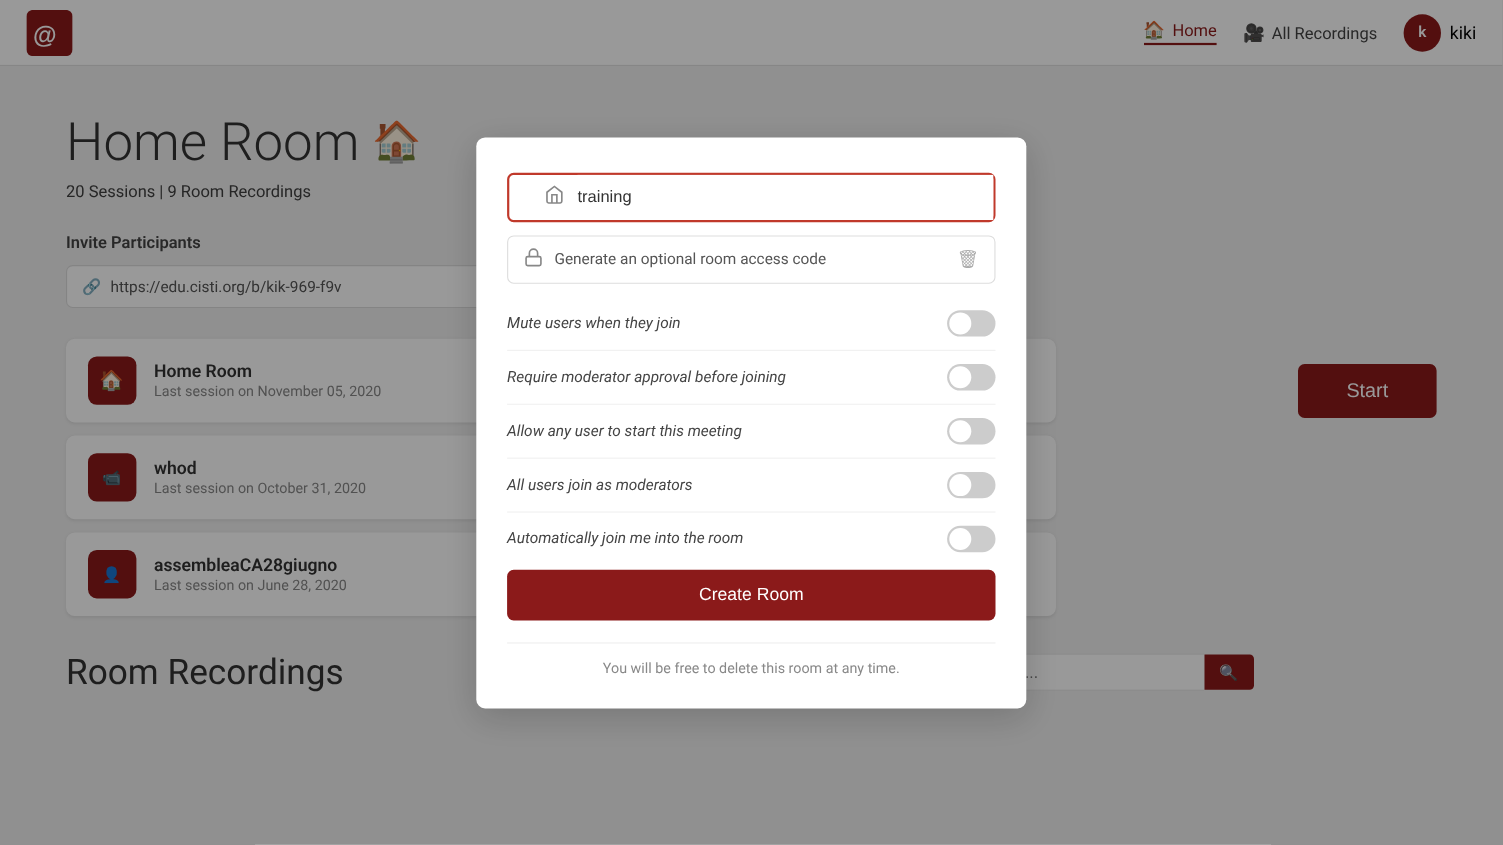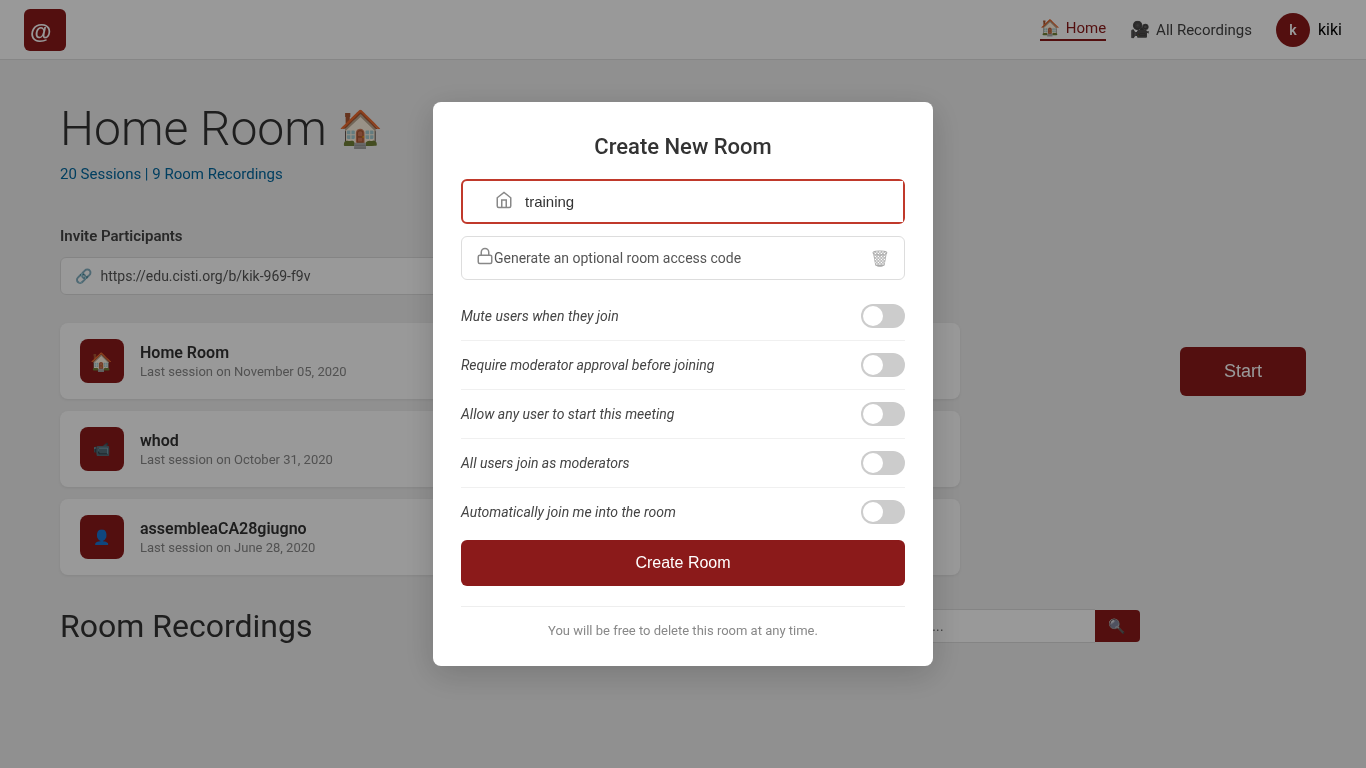--- a/index.html
+++ b/index.html
@@ -86,22 +86,22 @@
       align-items: center;
       gap: 12px;
       margin-bottom: 8px;
     }
     .page-title .home-icon {
       color: #8b1a1a;
       font-size: 36px;
     }
     .page-subtitle {
       font-size: 15px;
-      color: #0369a1;
-      margin-bottom: 44px;
+      color: #404040;
+      margin-bottom: 28px;
     }
     .section-label {
       font-size: 15px;
       font-weight: 600;
       color: #444;
       margin-bottom: 12px;
     }
     .invite-link-box {
       display: flex;
       align-items: center;
@@ -261,20 +261,21 @@
       padding: 12px 0;
       color: #333;
     }
     .access-code-row {
       display: flex;
       align-items: center;
       border: 1px solid #ddd;
       border-radius: 6px;
       padding: 10px 14px;
       margin-bottom: 12px;
+      gap: 10px;
       cursor: pointer;
     }
     .access-code-icon {
       color: #888;
       font-size: 16px;
     }
     .access-code-label {
       flex: 1;
       font-size: 14px;
       color: #555;
@@ -430,21 +431,20 @@
     </div>
 
     <div style="padding-top:120px;">
       <button class="start-button">Start</button>
     </div>
   </div>
 </div>
 
 <div class="overlay">
   <div class="modal">
-    <h2 class="modal-title">Create New Room</h2>
 
     
     <div class="modal-input-group">
       <span class="modal-input-icon">
         <svg width="18" height="18" viewBox="0 0 24 24" fill="none" stroke="#888" stroke-width="2">
           <path d="M3 9l9-7 9 7v11a2 2 0 01-2 2H5a2 2 0 01-2-2z"></path>
           <polyline points="9,22 9,12 15,12 15,22"></polyline>
         </svg>
       </span>
       <input class="modal-input" type="text" value="training" style="">

